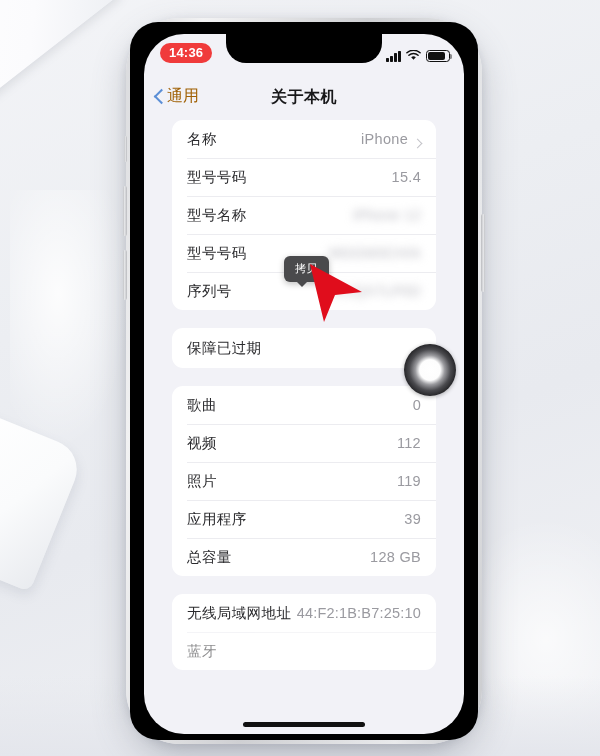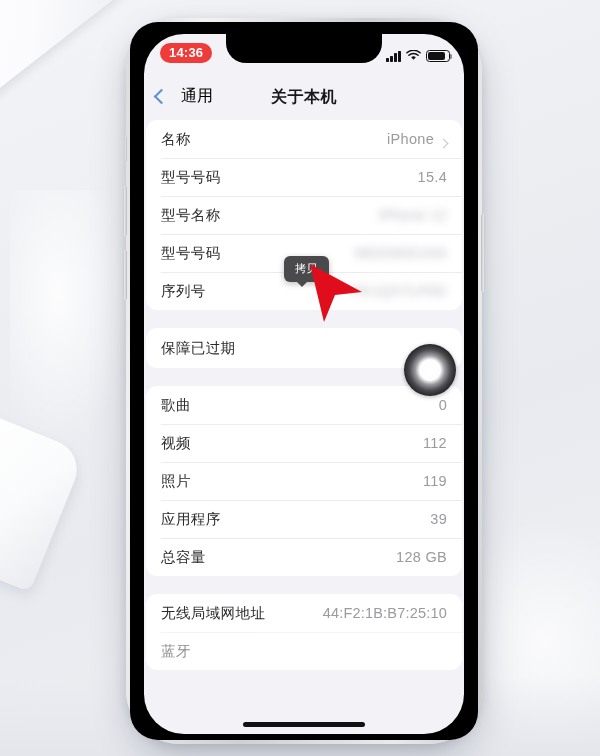--- a/index.html
+++ b/index.html
@@ -189,22 +189,22 @@
     top: 44px; left: 0; right: 0;
     height: 42px;
     z-index: 35;
   }
   .back-btn {
     position: absolute;
     left: 12px;
     top: 8px;
     display: flex;
     align-items: center;
-    gap: 14px;
-    color: #000000;
+    gap: 0;
+    color: #a16207;
     font-size: 16px;
     cursor: pointer;
   }
   .chev-back {
     width: 9px; height: 9px;
     border-left: 2.2px solid #5c8fd6;
     border-bottom: 2.2px solid #5c8fd6;
     transform: rotate(45deg);
     margin-bottom: 1px;
   }
@@ -216,21 +216,21 @@
     font-size: 16px;
     font-weight: bold;
     color: #18181a;
     letter-spacing: .5px;
   }
 
   
   .content {
     position: absolute;
     top: 86px; left: 0; right: 0; bottom: 0;
-    padding: 0 2px;
+    padding: 0 28px;
     box-sizing: border-box;
   }
   .card {
     background: #ffffff;
     border-radius: 11px;
     overflow: hidden;
     margin-bottom: 18px;
   }
   .row {
     display: flex;

